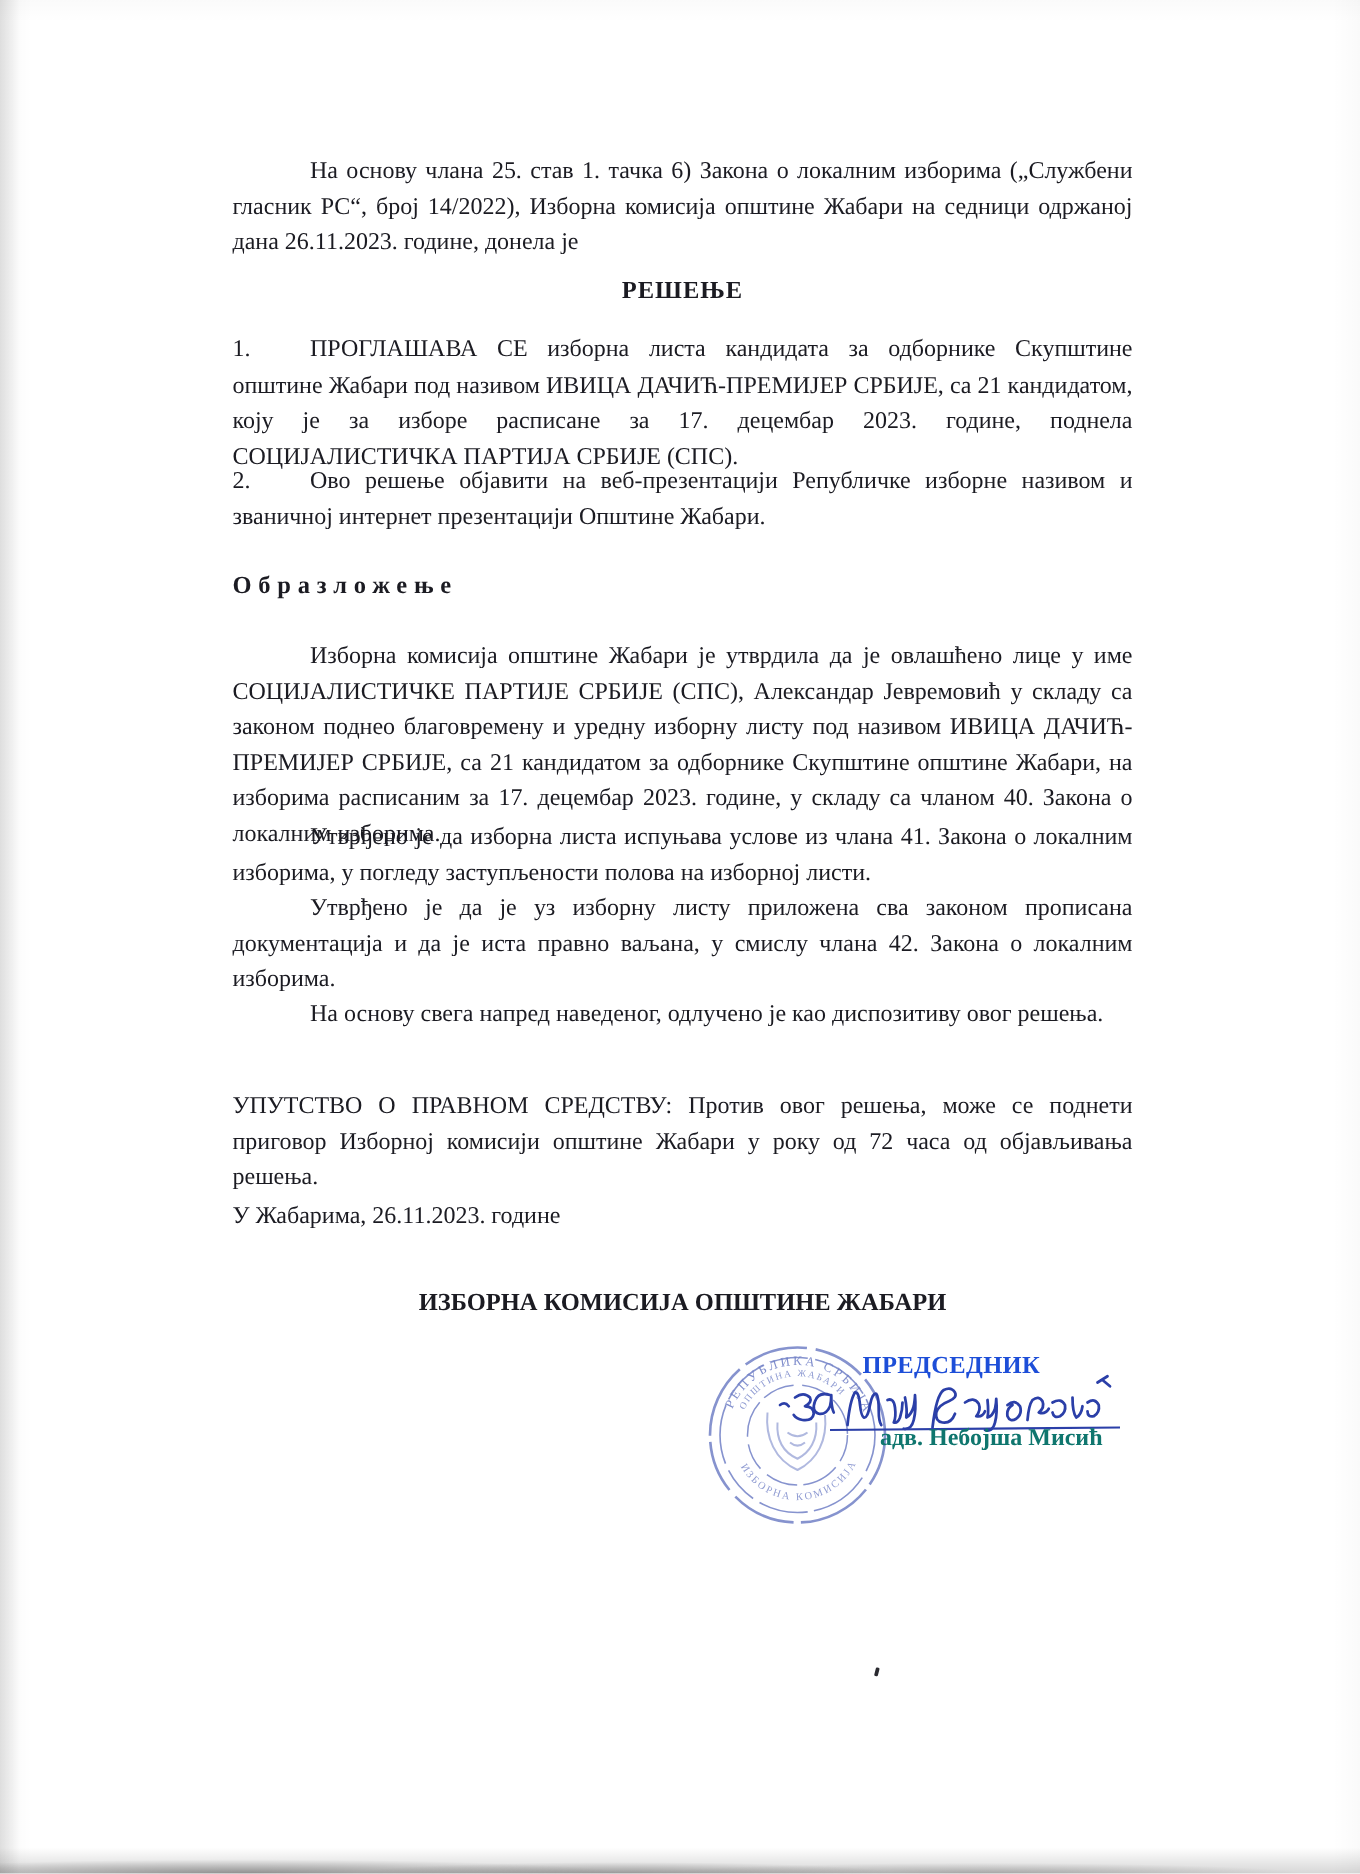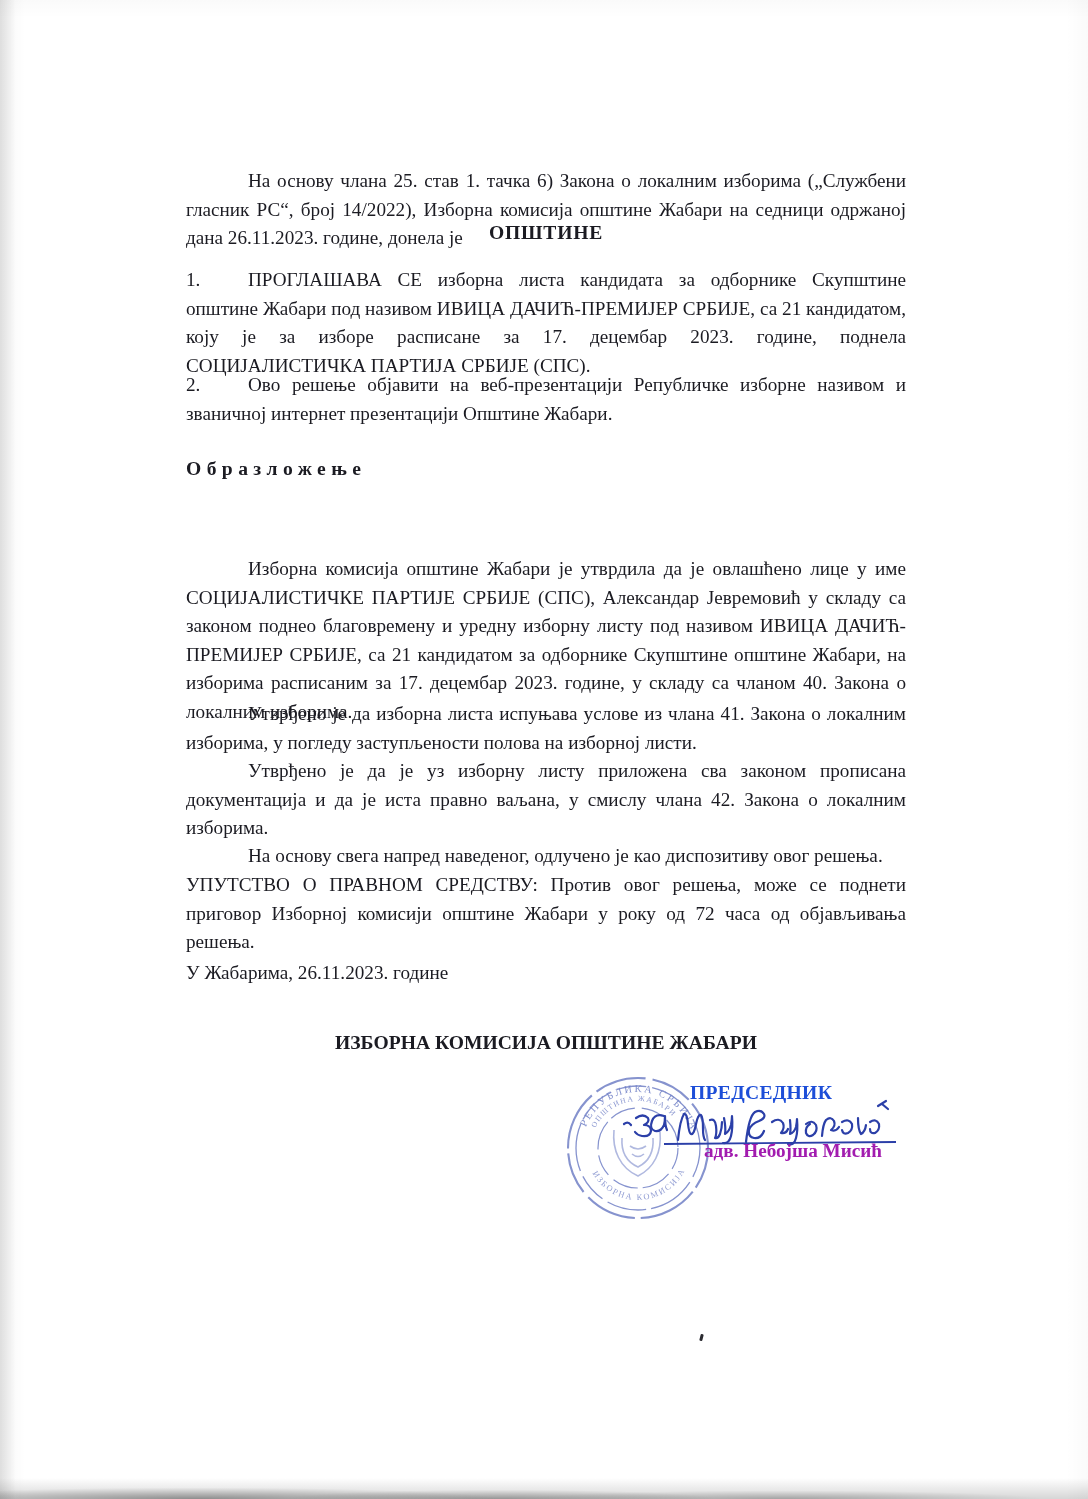--- a/index.html
+++ b/index.html
@@ -60,21 +60,21 @@
     font-size: 19.2px;
     line-height: 28.6px;
   }
 
   .just {
     text-align: justify;
     text-align-last: left;
     -webkit-hyphens: none;
     hyphens: none;
   }
-  .indent { text-indent: 62px; margin-top: 44px; }
+  .indent { text-indent: 62px; }
 
   .block-first   { position: absolute; top: 123px;  left: 0; width: 720px; }
   .title-resenje { position: absolute; top: 222px;  left: 0; width: 720px;
                    text-align: center; font-weight: bold; font-size: 19.6px;
                    letter-spacing: 0.8px; }
   .block-item1   { position: absolute; top: 266px;  left: 0; width: 720px; }
   .block-item2   { position: absolute; top: 371px;  left: 0; width: 720px; }
   .title-obrazl  { position: absolute; top: 458px;  left: 0; width: 720px;
                    text-align: left; font-weight: bold; font-size: 19.6px;
                    letter-spacing: 5.4px; }
@@ -114,21 +114,21 @@
     color: #1d4ed8;
   }
   .sig-name {
     position: absolute;
     left: 112px;
     top: 72px;
     width: 250px;
     text-align: center;
     font-weight: bold;
     font-size: 19.2px;
-    color: #a21caf;
+    color: #0f766e;
   }
 
   
   #stamp {
     position: absolute;
     left: 6px;
     top: 4px;
     width: 152px;
     height: 152px;
     opacity: 0.72;
@@ -159,21 +159,21 @@
 <div id="page">
 
   <div id="paper-tint"></div>
   <div id="scan-shadow-left"></div>
   <div id="scan-shadow-bottom"></div>
 
   <div class="content">
 
     <p class="just indent block-first">На основу члана 25. став 1. тачка 6) Закона о локалним изборима („Службени гласник РС“, број 14/2022), Изборна комисија општине Жабари на седници одржаној дана 26.11.2023. године, донела је</p>
 
-    <div class="title-resenje">ОПШТИНЕ</div>
+    <div class="title-resenje">РЕШЕЊЕ</div>
 
     <p class="just block-item1">
       <span class="num">1.</span><span class="bold">ПРОГЛАШАВА СЕ</span><span> изборна листа кандидата за одборнике Скупштине општине Жабари под називом ИВИЦА ДАЧИЋ-ПРЕМИЈЕР СРБИЈЕ, са 21 кандидатом, коју је за изборе  расписане за 17. децембар 2023. године, поднела СОЦИЈАЛИСТИЧКА ПАРТИЈА СРБИЈЕ (СПС).</span>
     </p>
 
     <p class="just block-item2">
       <span class="num">2.</span><span>Ово решење објавити на веб-презентацији Републичке изборне називом и званичној интернет презентацији Општине Жабари.</span>
     </p>
 
     <div class="title-obrazl">Образложење</div>

